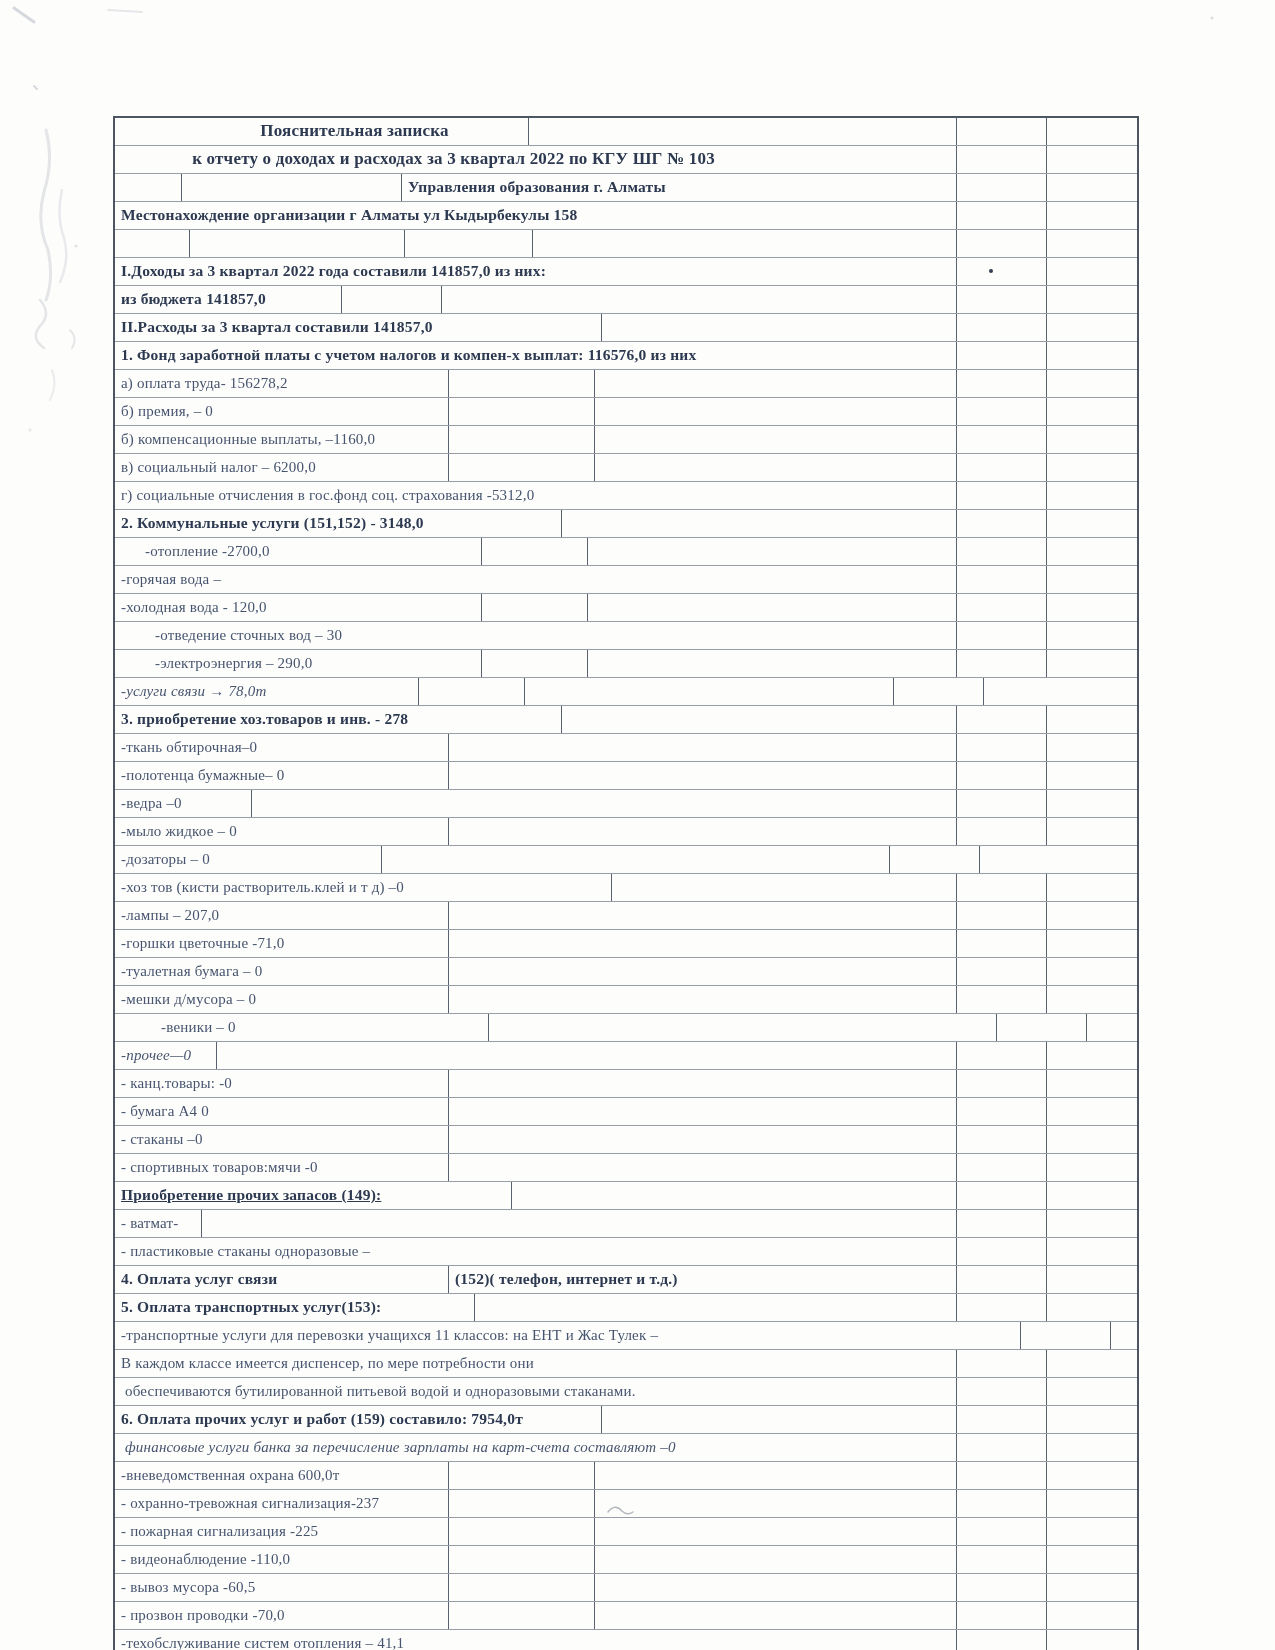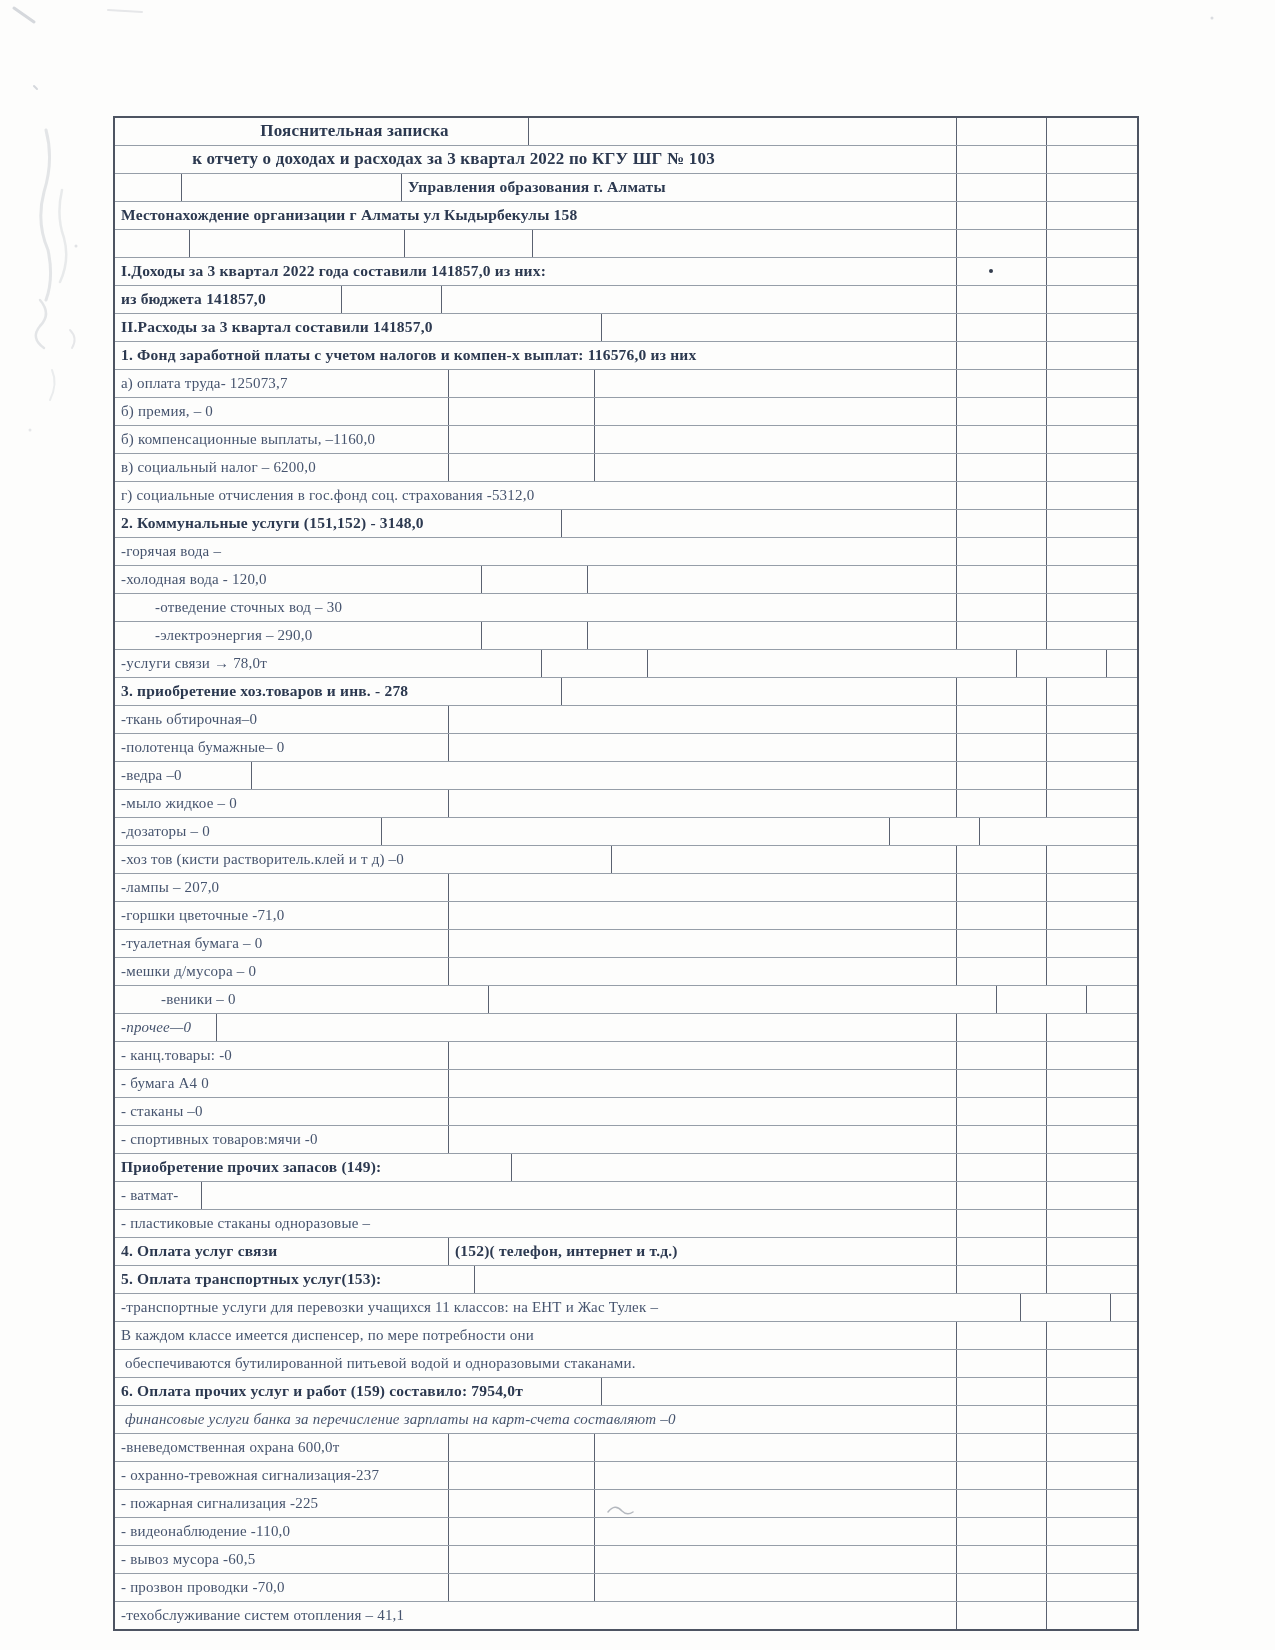--- a/index.html
+++ b/index.html
@@ -117,21 +117,21 @@
       <div class="cell" style="width: 355px;"></div>
       <div class="rcol"></div>
       <div class="rcol last"></div>
     </div>
     <div class="row">
       <div class="cell b" style="width: 842px;">1. Фонд заработной платы с учетом налогов и компен-х выплат:  116576,0 из них</div>
       <div class="rcol"></div>
       <div class="rcol last"></div>
     </div>
     <div class="row">
-      <div class="cell" style="width: 334px;">а) оплата труда- 125073,7</div>
+      <div class="cell" style="width: 334px;">а) оплата труда- 156278,2</div>
       <div class="cell" style="width: 146px;"></div>
       <div class="cell" style="width: 362px;"></div>
       <div class="rcol"></div>
       <div class="rcol last"></div>
     </div>
     <div class="row">
       <div class="cell" style="width: 334px;">б) премия, – 0</div>
       <div class="cell" style="width: 146px;"></div>
       <div class="cell" style="width: 362px;"></div>
       <div class="rcol"></div>
@@ -152,20 +152,27 @@
       <div class="rcol last"></div>
     </div>
     <div class="row">
       <div class="cell" style="width: 842px;">г) социальные отчисления в гос.фонд соц. страхования -5312,0</div>
       <div class="rcol"></div>
       <div class="rcol last"></div>
     </div>
     <div class="row">
       <div class="cell b" style="width: 447px;">2. Коммунальные услуги (151,152) - 3148,0</div>
       <div class="cell" style="width: 395px;"></div>
+      <div class="rcol"></div>
+      <div class="rcol last"></div>
+    </div>
+    <div class="row">
+      <div class="cell" style="width: 367px; padding-left: 30px;">-отопление -2700,0</div>
+      <div class="cell" style="width: 106px;"></div>
+      <div class="cell" style="width: 369px;"></div>
       <div class="rcol"></div>
       <div class="rcol last"></div>
     </div>
     <div class="row">
       <div class="cell" style="width: 842px;">-горячая вода –</div>
       <div class="rcol"></div>
       <div class="rcol last"></div>
     </div>
     <div class="row">
       <div class="cell" style="width: 367px;">-холодная вода - 120,0</div>
@@ -180,21 +187,21 @@
       <div class="rcol last"></div>
     </div>
     <div class="row">
       <div class="cell" style="width: 367px; padding-left: 40px;">-электроэнергия – 290,0</div>
       <div class="cell" style="width: 106px;"></div>
       <div class="cell" style="width: 369px;"></div>
       <div class="rcol"></div>
       <div class="rcol last"></div>
     </div>
     <div class="row">
-      <div class="cell" style="width: 427px;">-услуги связи → 78,0т</div>
+      <div class="cell" style="width: 304px; font-style: italic;">-услуги связи → 78,0т</div>
       <div class="cell" style="width: 106px;"></div>
       <div class="cell" style="width: 369px;"></div>
       <div class="rcol"></div>
       <div class="rcol last"></div>
     </div>
     <div class="row">
       <div class="cell b" style="width: 447px;">3. приобретение хоз.товаров и инв. - 278</div>
       <div class="cell" style="width: 395px;"></div>
       <div class="rcol"></div>
       <div class="rcol last"></div>
@@ -289,21 +296,21 @@
       <div class="rcol"></div>
       <div class="rcol last"></div>
     </div>
     <div class="row">
       <div class="cell" style="width: 334px;">-  спортивных товаров:мячи -0</div>
       <div class="cell" style="width: 508px;"></div>
       <div class="rcol"></div>
       <div class="rcol last"></div>
     </div>
     <div class="row">
-      <div class="cell b" style="width: 397px;">Приобретение прочих запасов (149):</div>
+      <div class="cell b" style="width: 397px; text-decoration: underline;">Приобретение прочих запасов (149):</div>
       <div class="cell" style="width: 445px;"></div>
       <div class="rcol"></div>
       <div class="rcol last"></div>
     </div>
     <div class="row">
       <div class="cell" style="width: 87px;">- ватмат-</div>
       <div class="cell" style="width: 755px;"></div>
       <div class="rcol"></div>
       <div class="rcol last"></div>
     </div>

